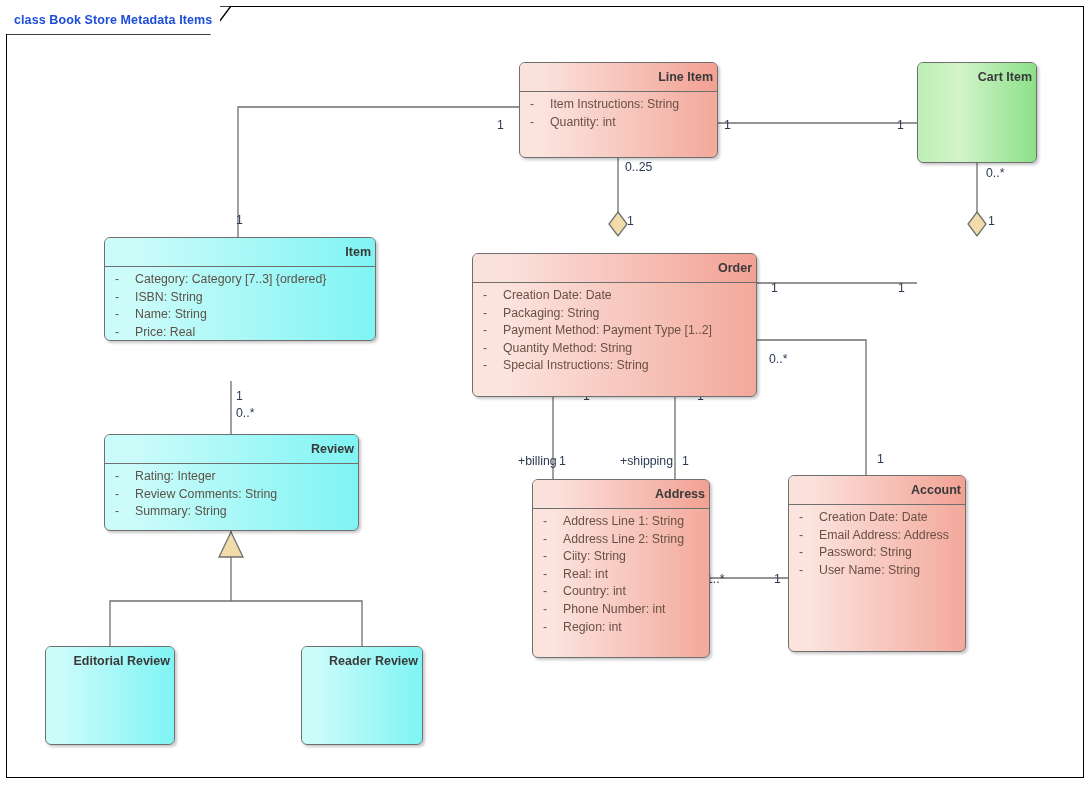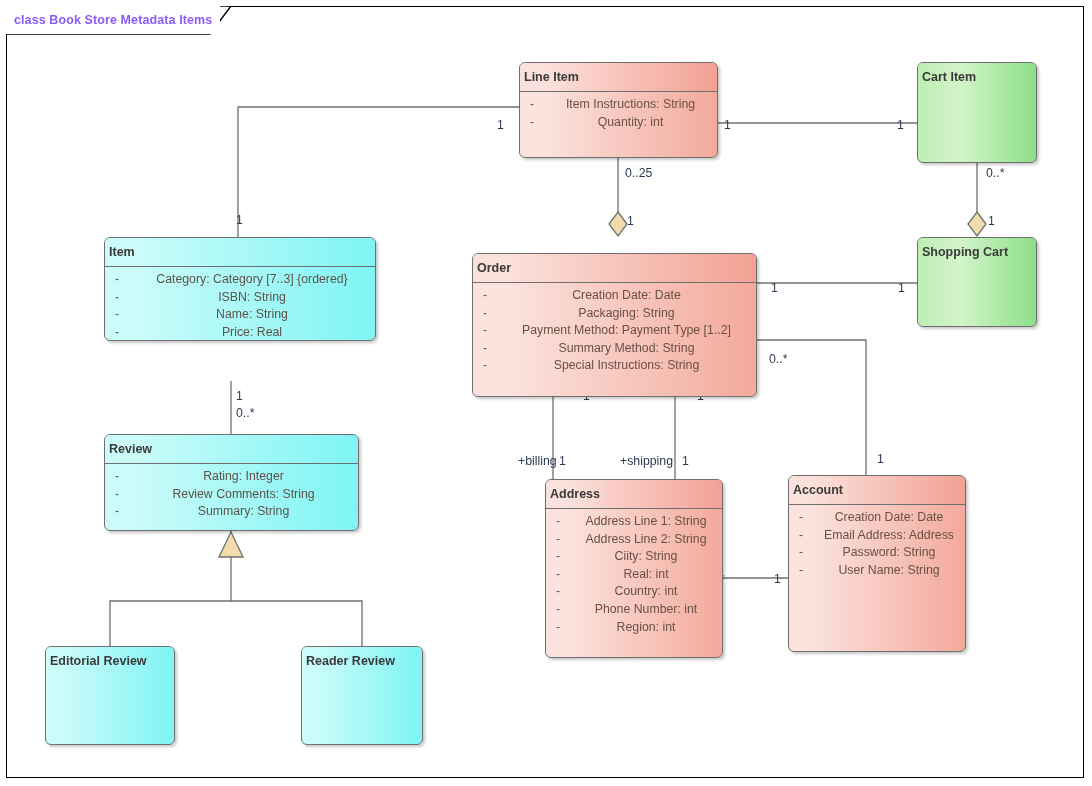--- a/index.html
+++ b/index.html
@@ -35,21 +35,21 @@
     height: 28px;
     box-sizing: border-box;
     background: #ffffff;
     display: flex;
     align-items: center;
     padding: 0 8px 0 8px;
   }
   #frame-tab .tab-label {
     font-size: 12.5px;
     font-weight: bold;
-    color: #8b5cf6;
+    color: #1d4ed8;
     white-space: nowrap;
     letter-spacing: 0.1px;
   }
   #frame-tab-shape {
     position: absolute;
     left: 6px;
     top: 6px;
     pointer-events: none;
   }
 
@@ -66,21 +66,21 @@
   
   .uml-class {
     position: absolute;
     box-sizing: border-box;
     border: 1px solid #6f6f6f;
     border-radius: 6px;
     box-shadow: 2px 2px 3px rgba(0,0,0,0.22);
     overflow: hidden;
   }
   .uml-name {
-    text-align: left;
+    text-align: right;
     font-size: 12.5px;
     font-weight: bold;
     color: #3a3a3a;
     padding: 7px 4px 7px 4px;
     white-space: nowrap;
   }
   .uml-sep {
     height: 1px;
     background: #6f6f6f;
   }
@@ -95,21 +95,21 @@
     line-height: 17.6px;
     white-space: nowrap;
   }
   .uml-vis {
     width: 24px;
     flex: 0 0 24px;
     padding-left: 4px;
     box-sizing: border-box;
     color: #6a5045;
   }
-  .uml-attr-text { flex: 1 1 auto; text-align: center; }
+  .uml-attr-text { flex: 1 1 auto; }
 
   
   .theme-pink  { background: linear-gradient(to right, #fbe3de 0%, #fbe3de 12%, #f3a99b 100%); }
   .theme-pink .uml-name { background: linear-gradient(to right, #fbe1dc 0%, #fbe1dc 12%, #f2a193 100%); }
   .theme-cyan  { background: linear-gradient(to right, #ccfcfa 0%, #ccfcfa 10%, #7ff4f4 100%); }
   .theme-cyan .uml-name { background: linear-gradient(to right, #ccfcfa 0%, #ccfcfa 10%, #7ff4f4 100%); }
   .theme-green { background: linear-gradient(to right, #bdeeb4 0%, #d3f4c9 35%, #8ce08a 100%); }
   .theme-green .uml-name { background: linear-gradient(to right, #bdeeb4 0%, #d3f4c9 35%, #8ce08a 100%); }
   .theme-cyan .uml-attr, .theme-cyan .uml-vis { color: #5c5248; }
 
@@ -175,21 +175,21 @@
 
     <polygon points="977,212 986,224 977,236 968,224" fill="#f2dcab" stroke="#6f6f6f" stroke-width="1.3"></polygon>
 
     <polygon points="231,532 243,557 219,557" fill="#f2dcab" stroke="#6f6f6f" stroke-width="1.3"></polygon>
   </svg>
 
   <div class="mult" style="left:236px; top:213px;">1</div>
   <div class="mult" style="left:497px; top:118px;">1</div>
   <div class="mult" style="left:724px; top:118px;">1</div>
   <div class="mult" style="left:897px; top:118px;">1</div>
-  <div class="mult" style="left:625px; top:166px;">0..25</div>
+  <div class="mult" style="left:625px; top:160px;">0..25</div>
   <div class="mult" style="left:627px; top:214px;">1</div>
   <div class="mult" style="left:986px; top:166px;">0..*</div>
   <div class="mult" style="left:988px; top:214px;">1</div>
   <div class="mult" style="left:771px; top:281px;">1</div>
   <div class="mult" style="left:898px; top:281px;">1</div>
   <div class="mult" style="left:236px; top:389px;">1</div>
   <div class="mult" style="left:236px; top:406px;">0..*</div>
   <div class="mult" style="left:583px; top:389px;">1</div>
   <div class="mult" style="left:697px; top:389px;">1</div>
   <div class="role" style="left:518px; top:454px;">+billing</div>
@@ -258,53 +258,50 @@
       <div class="uml-attr">
         <span class="uml-vis">-</span>
         <span class="uml-attr-text">Packaging: String</span>
       </div>
       <div class="uml-attr">
         <span class="uml-vis">-</span>
         <span class="uml-attr-text">Payment Method: Payment Type [1..2]</span>
       </div>
       <div class="uml-attr">
         <span class="uml-vis">-</span>
-        <span class="uml-attr-text">Summary Method: String</span>
+        <span class="uml-attr-text">Quantity Method: String</span>
       </div>
       <div class="uml-attr">
         <span class="uml-vis">-</span>
         <span class="uml-attr-text">Special Instructions: String</span>
       </div>
     </div>
   </div>
 
-  <div class="uml-class theme-green nameonly" style="left:917px; top:237px; width:120px; height:90px;">
-    <div class="uml-name">Shopping Cart</div>
-  </div>
 
   <div class="uml-class theme-cyan" style="left:104px; top:434px; width:255px; height:97px;">
     <div class="uml-name">Review</div>
     <div class="uml-sep"></div>
     <div class="uml-attrs">
       <div class="uml-attr">
         <span class="uml-vis">-</span>
         <span class="uml-attr-text">Rating: Integer</span>
       </div>
       <div class="uml-attr">
         <span class="uml-vis">-</span>
         <span class="uml-attr-text">Review Comments: String</span>
       </div>
       <div class="uml-attr">
         <span class="uml-vis">-</span>
         <span class="uml-attr-text">Summary: String</span>
       </div>
     </div>
   </div>
 
-  <div class="uml-class theme-pink" style="left:545px; top:479px; width:178px; height:179px;">
+  <div class="uml-class theme-pink" style="left:532px; top:479px; width:178px; height:179px;">
     <div class="uml-name">Address</div>
     <div class="uml-sep"></div>
     <div class="uml-attrs">
       <div class="uml-attr">
         <span class="uml-vis">-</span>
         <span class="uml-attr-text">Address Line 1: String</span>
       </div>
       <div class="uml-attr">
         <span class="uml-vis">-</span>
         <span class="uml-attr-text">Address Line 2: String</span>

